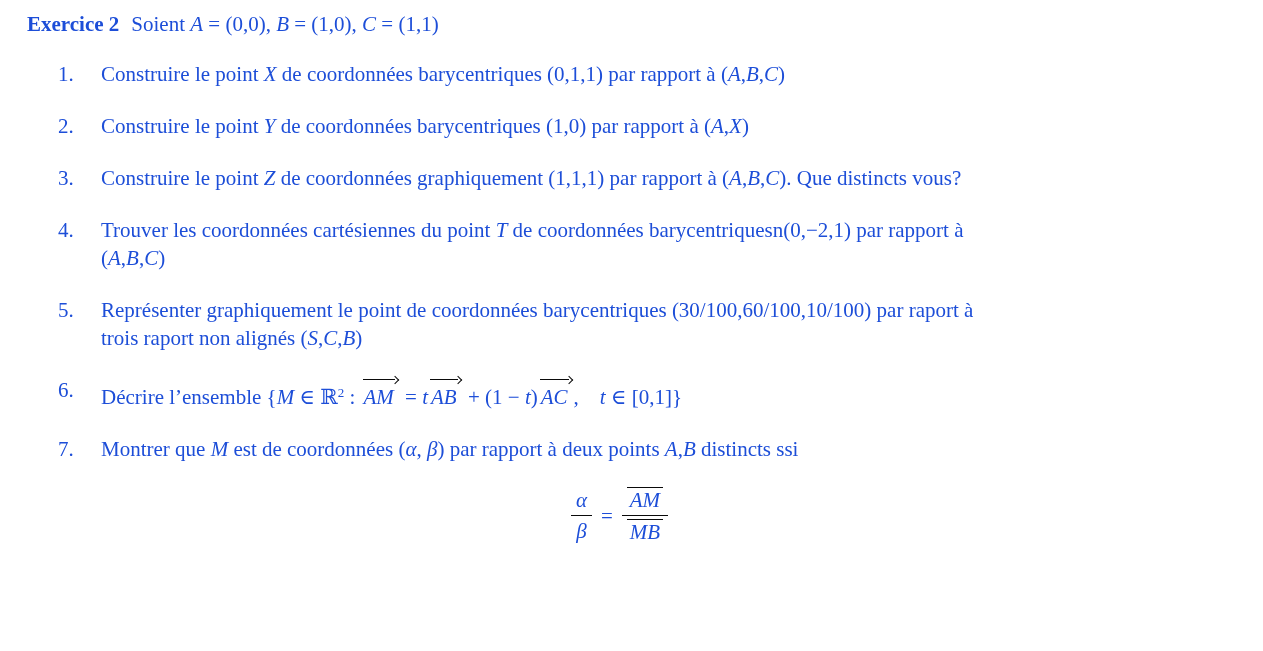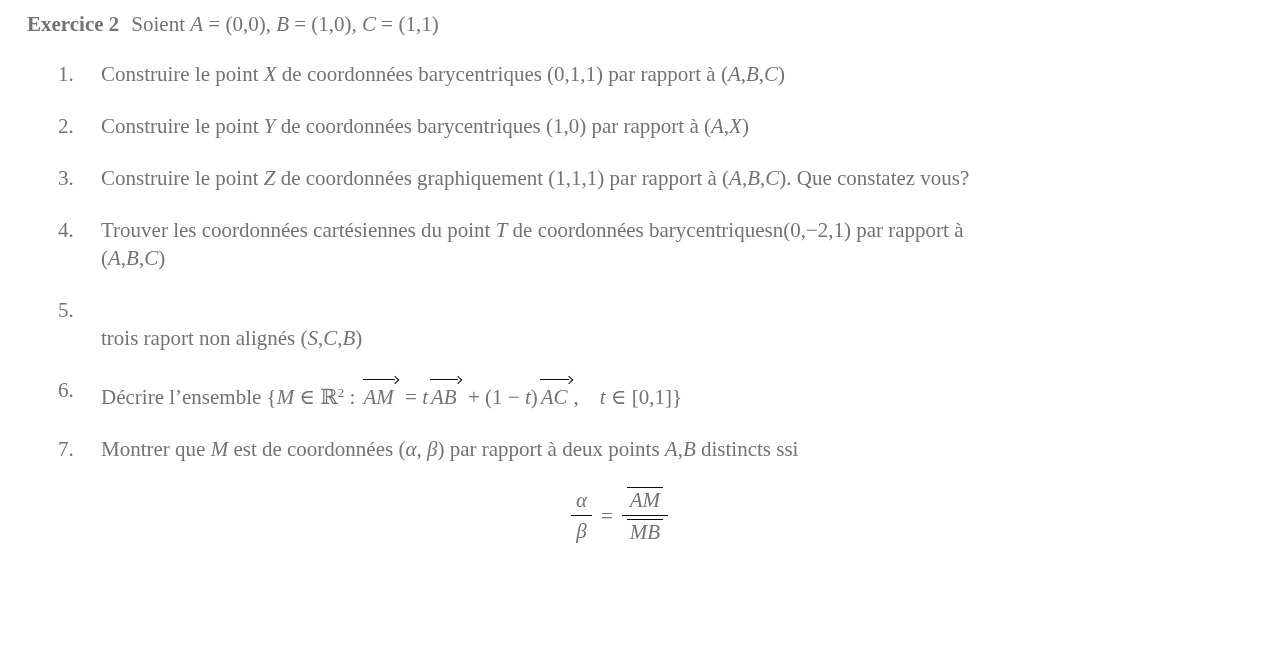--- a/index.html
+++ b/index.html
@@ -8,21 +8,21 @@
     padding: 0;
     background: #ffffff;
   }
   .page {
     position: relative;
     width: 1263px;
     height: 651px;
     box-sizing: border-box;
     padding: 10px 30px 0 27px;
     background: #ffffff;
-    color: #737373;
+    color: #1d4ed8;
     font-family: "Liberation Serif", "DejaVu Serif", serif;
     font-size: 21px;
     line-height: 28px;
     overflow: hidden;
   }
   .heading {
     margin-bottom: 22px;
     white-space: nowrap;
   }
   .heading .bf {
@@ -132,29 +132,29 @@
       <div class="item">
         <span class="num-label">1.</span>
         <span class="item-body"><span class="seg-rm">Construire le point </span><span class="seg-it">X</span><span class="seg-rm"> de coordonnées barycentriques (0,1,1) par rapport à (</span><span class="seg-it">A</span><span class="seg-rm">,</span><span class="seg-it">B</span><span class="seg-rm">,</span><span class="seg-it">C</span><span class="seg-rm">)</span></span>
       </div>
       <div class="item">
         <span class="num-label">2.</span>
         <span class="item-body"><span class="seg-rm">Construire le point </span><span class="seg-it">Y</span><span class="seg-rm"> de coordonnées barycentriques (1,0) par rapport à (</span><span class="seg-it">A</span><span class="seg-rm">,</span><span class="seg-it">X</span><span class="seg-rm">)</span></span>
       </div>
       <div class="item">
         <span class="num-label">3.</span>
-        <span class="item-body"><span class="seg-rm">Construire le point </span><span class="seg-it">Z</span><span class="seg-rm"> de coordonnées graphiquement (1,1,1) par rapport à (</span><span class="seg-it">A</span><span class="seg-rm">,</span><span class="seg-it">B</span><span class="seg-rm">,</span><span class="seg-it">C</span><span class="seg-rm">). Que constatez vous?</span></span>
+        <span class="item-body"><span class="seg-rm">Construire le point </span><span class="seg-it">Z</span><span class="seg-rm"> de coordonnées graphiquement (1,1,1) par rapport à (</span><span class="seg-it">A</span><span class="seg-rm">,</span><span class="seg-it">B</span><span class="seg-rm">,</span><span class="seg-it">C</span><span class="seg-rm">). Que distincts vous?</span></span>
       </div>
       <div class="item">
         <span class="num-label">4.</span>
         <span class="item-body"><span class="seg-rm">Trouver les coordonnées cartésiennes du point </span><span class="seg-it">T</span><span class="seg-rm"> de coordonnées barycentriquesn(0,−2,1) par rapport à</span><br><span class="seg-rm">(</span><span class="seg-it">A</span><span class="seg-rm">,</span><span class="seg-it">B</span><span class="seg-rm">,</span><span class="seg-it">C</span><span class="seg-rm">)</span></span>
       </div>
       <div class="item">
         <span class="num-label">5.</span>
-        <span class="item-body"><br><span class="seg-rm">trois raport non alignés (</span><span class="seg-it">S</span><span class="seg-rm">,</span><span class="seg-it">C</span><span class="seg-rm">,</span><span class="seg-it">B</span><span class="seg-rm">)</span></span>
+        <span class="item-body"><span class="seg-rm">Représenter graphiquement le point de coordonnées barycentriques (30/100,60/100,10/100) par raport à</span><br><span class="seg-rm">trois raport non alignés (</span><span class="seg-it">S</span><span class="seg-rm">,</span><span class="seg-it">C</span><span class="seg-rm">,</span><span class="seg-it">B</span><span class="seg-rm">)</span></span>
       </div>
       <div class="item">
         <span class="num-label">6.</span>
         <span class="item-body"><span class="seg-rm">Décrire l’ensemble {</span><span class="seg-it">M</span><span class="seg-rm"> ∈ ℝ</span><span class="seg-sup">2</span><span class="seg-rm"> : </span><span class="seg-vec">AM</span><span class="seg-rm"> = </span><span class="seg-it">t</span><span class="seg-vec">AB</span><span class="seg-rm"> + (1 − </span><span class="seg-it">t</span><span class="seg-rm">)</span><span class="seg-vec">AC</span><span class="seg-rm">, </span><span class="seg-it">t</span><span class="seg-rm"> ∈ [0,1]}</span></span>
       </div>
       <div class="item">
         <span class="num-label">7.</span>
         <span class="item-body"><span class="seg-rm">Montrer que </span><span class="seg-it">M</span><span class="seg-rm"> est de coordonnées (</span><span class="seg-it">α</span><span class="seg-rm">, </span><span class="seg-it">β</span><span class="seg-rm">) par rapport à deux points </span><span class="seg-it">A</span><span class="seg-rm">,</span><span class="seg-it">B</span><span class="seg-rm"> distincts ssi</span></span>
       </div>
     </div>

